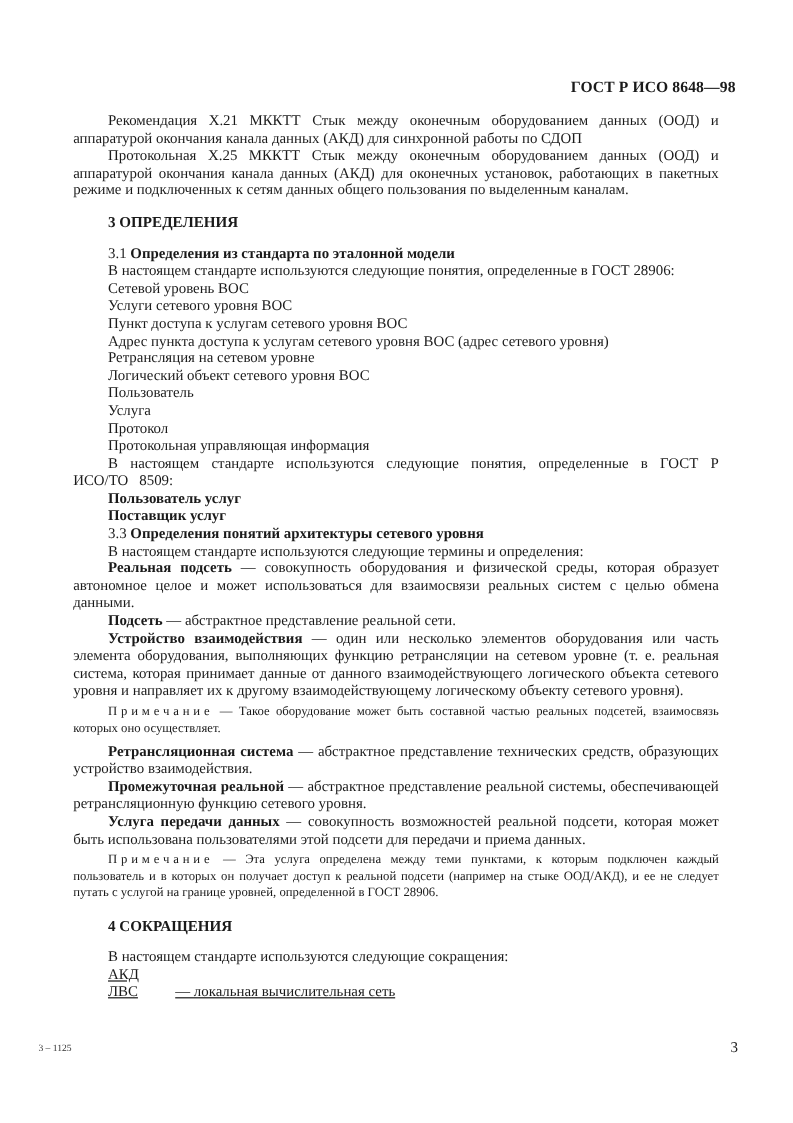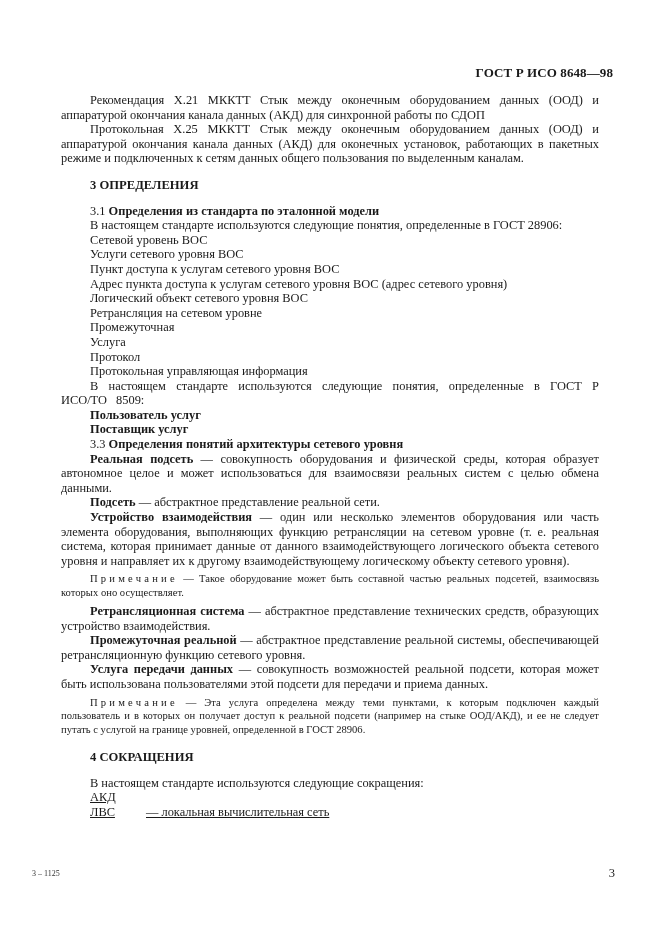--- a/index.html
+++ b/index.html
@@ -33,32 +33,33 @@
     <div style="height:12px"></div>
     <div class="h">3 ОПРЕДЕЛЕНИЯ</div>
     <div style="height:11px"></div>
 
     <p class="p sub"><span>3.1</span> <span class="b">Определения из стандарта по эталонной модели</span></p>
     <p class="p sub">В настоящем стандарте используются следующие понятия, определенные в ГОСТ 28906:</p>
     <p class="p sub">Сетевой уровень ВОС</p>
     <p class="p sub">Услуги сетевого уровня ВОС</p>
     <p class="p sub">Пункт доступа к услугам сетевого уровня ВОС</p>
     <p class="p sub">Адрес пункта доступа к услугам сетевого уровня ВОС (адрес сетевого уровня)</p>
+    <p class="p sub">Ретрансляция на сетевом уровне</p>
     <p class="p sub">Логический объект сетевого уровня ВОС</p>
-    <p class="p sub">Ретрансляция на сетевом уровне</p>
-    <p class="p sub">Промежуточная</p>
+    <p class="p sub">Пользователь</p>
     <p class="p sub">Услуга</p>
     <p class="p sub">Протокол</p>
     <p class="p sub">Протокольная управляющая информация</p>
 
     <p class="p ind" style="text-align:justify; text-align-last:left; word-spacing:6px;">В настоящем стандарте используются следующие понятия, определенные в ГОСТ Р ИСО/ТО 8509:</p>
     <p class="p sub b">Пользователь услуг</p>
     <p class="p sub b">Поставщик услуг</p>
 
     <p class="p sub"><span>3.3</span> <span class="b">Определения понятий архитектуры сетевого уровня</span></p>
+    <p class="p sub">В настоящем стандарте используются следующие термины и определения:</p>
 
     <p class="p ind"><span class="b">Реальная подсеть</span><span> — совокупность оборудования и физической среды, которая образует автономное целое и может использоваться для взаимосвязи реальных систем с целью обмена данными.</span></p>
     <p class="p ind"><span class="b">Подсеть</span><span> — абстрактное представление реальной сети.</span></p>
     <p class="p ind"><span class="b">Устройство взаимодействия</span><span> — один или несколько элементов оборудования или часть элемента оборудования, выполняющих функцию ретрансляции на сетевом уровне (т. е. реальная система, которая принимает данные от данного взаимодействующего логического объекта сетевого уровня и направляет их к другому взаимодействующему логическому объекту сетевого уровня).</span></p>
 
     <div style="height:4px"></div>
     <p class="note"><span class="sp">Примечание</span><span> — Такое оборудование может быть составной частью реальных подсетей, взаимосвязь которых оно осуществляет.</span></p>
     <div style="height:4px"></div>
 
     <p class="p ind"><span class="b">Ретрансляционная система</span><span> — абстрактное представление технических средств, образующих устройство взаимодействия.</span></p>

